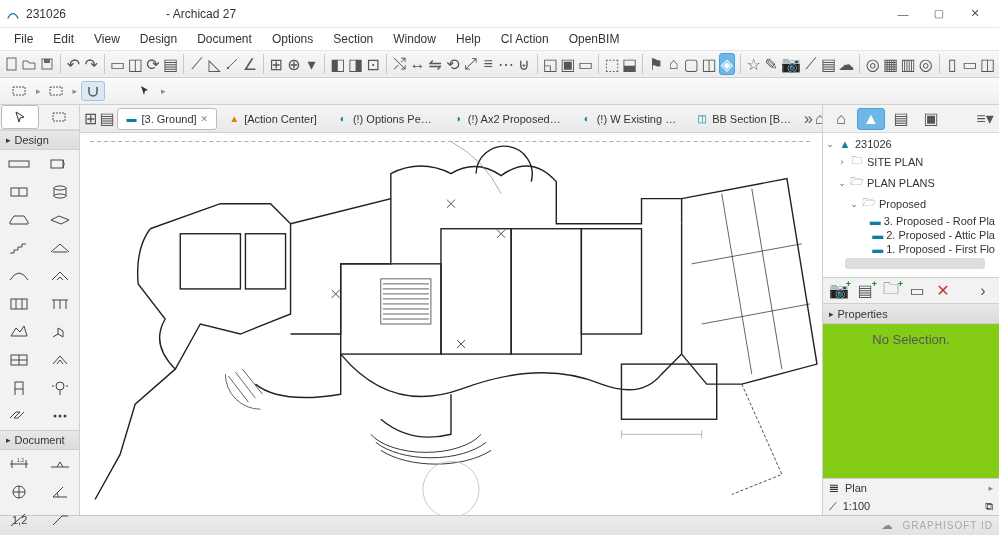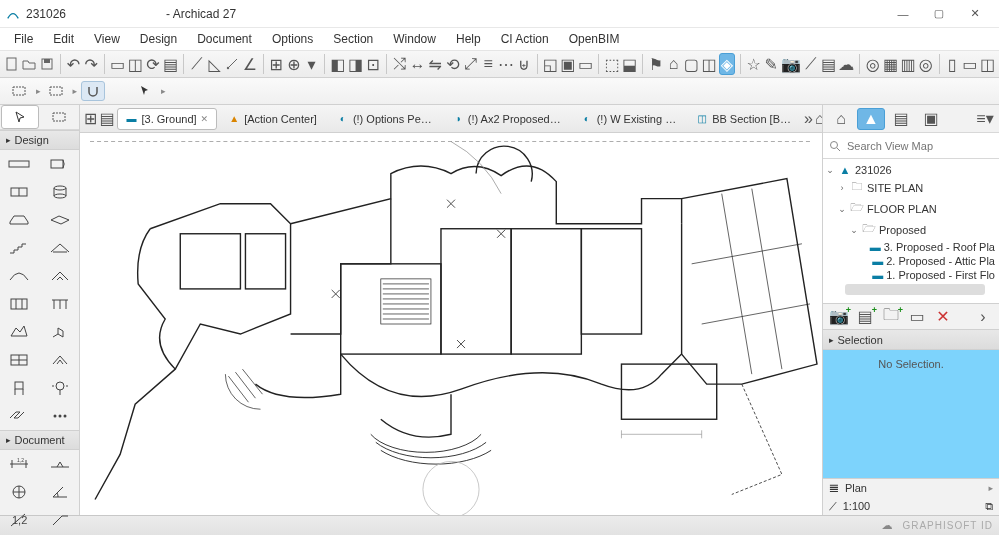--- a/index.html
+++ b/index.html
@@ -39,21 +39,21 @@
   .tree { flex:0 0 145px; overflow:hidden; background:#fff; border-bottom:1px solid #d0d0d0; font-size:11px; padding:4px 0;}
   .tree .row { display:flex; align-items:center; gap:3px; padding:1px 4px; white-space:nowrap;}
   .tree .tw { width:10px; text-align:center; color:#666; font-size:9px;}
   .tree .ic { width:14px; display:inline-flex; align-items:center; justify-content:center; color:#0a7ea4;}
   .tree .ic.folder { color:#888;}
   .scrollhint { height:11px; background:#ddd; margin:2px 14px 2px 22px; border-radius:3px;}
   .iconrow { height:26px; border-bottom:1px solid #d0d0d0; display:flex; align-items:center; gap:6px; padding:0 6px; background:#f2f2f2;}
   .iconrow .mini { width:20px; height:18px; display:flex; align-items:center; justify-content:center; color:#555; position:relative;}
   .iconrow .plus::after{content:"+"; position:absolute; top:-3px; right:-2px; font-size:9px; color:#1a8f1a; font-weight:bold;}
   .prophdr { height:20px; background:linear-gradient(#e8e8e8,#dcdcdc); border-bottom:1px solid #d0d0d0; font-size:11px; padding:3px 6px; display:flex; align-items:center; gap:4px;}
-  .propbody { flex:1; background:#7dd3fc; display:flex; align-items:flex-start; justify-content:center; padding-top:8px; font-size:11px; color:#555;}
+  .propbody { flex:1; background:#84cc16; display:flex; align-items:flex-start; justify-content:center; padding-top:8px; font-size:13px; color:#555;}
   .rp-bottom { border-top:1px solid #d0d0d0; background:#f2f2f2; font-size:11px;}
   .rp-bottom .line { height:18px; display:flex; align-items:center; gap:6px; padding:0 6px;}
   .statusbar { height:20px; background:linear-gradient(#ececec,#e2e2e2); border-top:1px solid #c8c8c8; font-size:11px; display:flex; align-items:center; padding:0 6px; color:#333;}
   .statusbar .sp { flex:1;}
   .gsid { color:#aaa; letter-spacing:1px; font-size:10px;}
   svg { display:block; }
 </style>
 </head>
 <body>
 
@@ -495,44 +495,35 @@
 
   <div class="rightpanel">
     <div class="rp-top">
       <div class="tbtn">⌂</div>
       <div class="tbtn blue">▲</div>
       <div class="tbtn">▤</div>
       <div class="tbtn">▣</div>
       <span style="flex:1"></span>
       <div class="tbtn" style="width:20px">≡▾</div>
     </div>
-    <div class="searchrow">
-      <span style="color:#888">
-        <svg width="12" height="12" viewBox="0 0 12 12">
-            <circle cx="5" cy="5" r="3.5" fill="none" stroke="currentColor"></circle>
-            <line x1="8" y1="8" x2="11" y2="11" stroke="currentColor"></line>
-          </svg>
-      </span>
-      <input placeholder="Search View Map" style="">
-    </div>
     <div class="tree">
       <div class="row" style="padding-left:2px">
           <span class="tw">⌄</span>
           <span class="ic">▲</span>
           <span>231026</span>
         </div>
       <div class="row" style="padding-left:14px">
           <span class="tw">›</span>
           <span class="ic folder">🗀</span>
           <span>SITE PLAN</span>
         </div>
       <div class="row" style="padding-left:14px">
           <span class="tw">⌄</span>
           <span class="ic folder">🗁</span>
-          <span>FLOOR PLAN</span>
+          <span>PLAN PLANS</span>
         </div>
       <div class="row" style="padding-left:26px">
           <span class="tw">⌄</span>
           <span class="ic folder">🗁</span>
           <span>Proposed</span>
         </div>
       <div class="row" style="padding-left:40px">
           <span class="tw"></span>
           <span class="ic">▬</span>
           <span>3. Proposed - Roof Pla</span>
@@ -553,21 +544,21 @@
       <div class="mini plus">📷</div>
       <div class="mini plus">▤</div>
       <div class="mini plus">🗀</div>
       <div class="mini">▭</div>
       <div class="mini" style="color:#c33">✕</div>
       <span style="flex:1"></span>
       <div class="mini">›</div>
     </div>
     <div class="prophdr">
         <span style="font-size:9px">▸</span>
-        <span>Selection</span>
+        <span>Properties</span>
       </div>
     <div class="propbody">
         <span>No Selection.</span>
       </div>
     <div class="rp-bottom">
       <div class="line">
           <span>𝌆</span>
           <span>Plan</span>
           <span style="flex:1"></span>
           <span style="font-size:9px;color:#888">▸</span>

